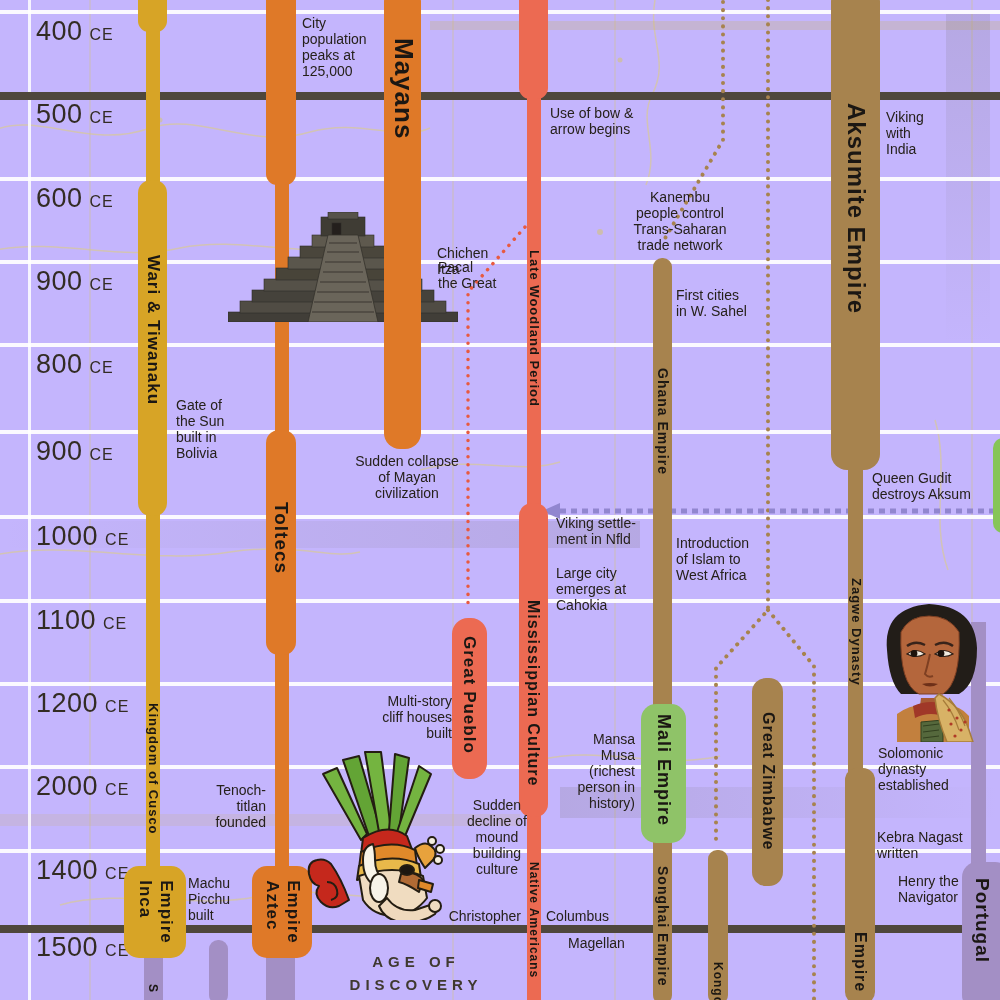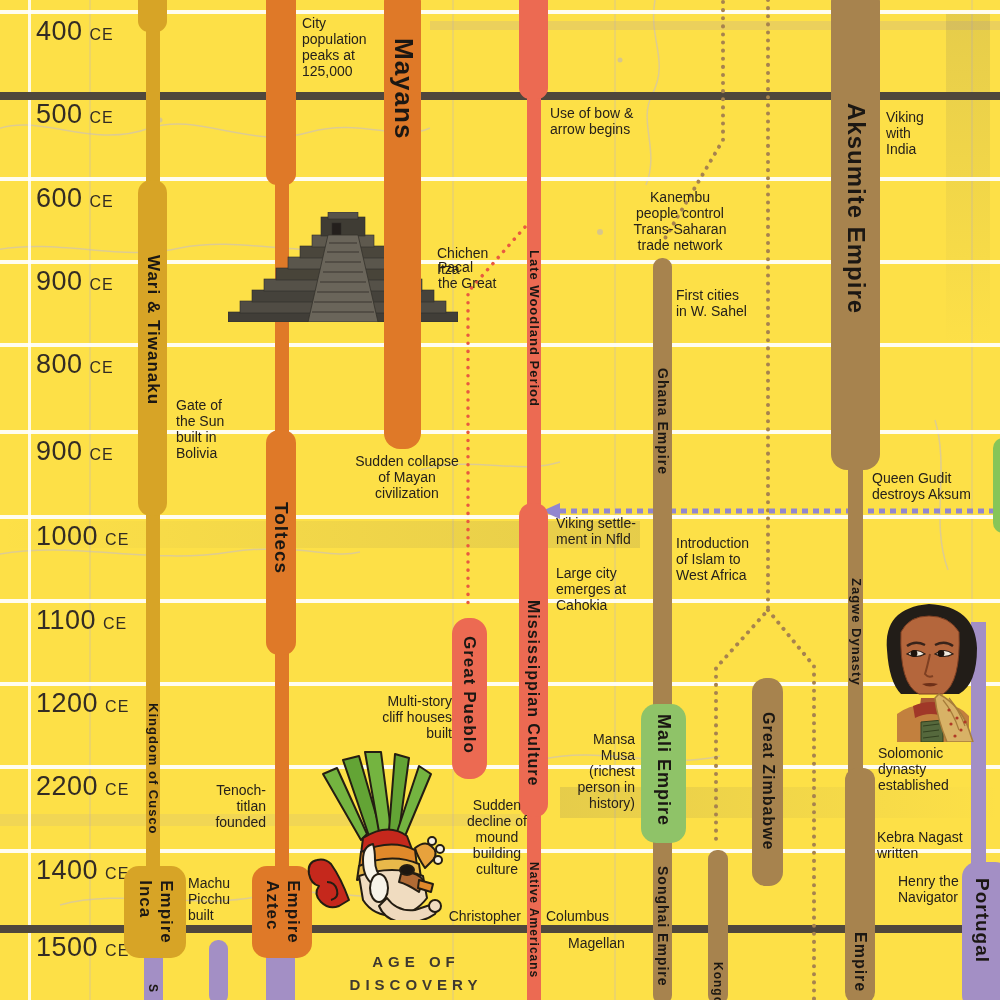--- a/index.html
+++ b/index.html
@@ -1,17 +1,17 @@
 <!DOCTYPE html>
 <html><head>
 <meta charset="utf-8">
 <style>
   html,body{margin:0;padding:0;background:#888;}
   #stage{position:relative;width:1000px;height:1000px;overflow:hidden;
-    background:#fde047;font-family:"Liberation Sans",sans-serif;}
+    background:#c4b5fd;font-family:"Liberation Sans",sans-serif;}
   .abs{position:absolute;}
   .band{position:absolute;z-index:1;}
   .gridline{position:absolute;left:0;width:1000px;z-index:2;}
   .vline{position:absolute;top:0;height:1000px;z-index:2;}
   .tick{position:absolute;left:36px;display:flex;align-items:baseline;gap:7px;z-index:3;}
   .tick .num{font-size:27px;color:#332c24;letter-spacing:.5px;}
   .tick .era{font-size:16px;color:#332c24;letter-spacing:1px;}
   .bar{position:absolute;}
   .vlabel{position:absolute;writing-mode:vertical-rl;text-orientation:mixed;
     font-weight:bold;color:#1b1713;white-space:nowrap;transform:translateX(-50%);
@@ -116,21 +116,21 @@
         <span class="num">1100</span>
         <span class="era">CE</span>
       </div>
       <div class="gridline" style="top: 682px; height: 4px; background: rgba(255, 255, 255, 0.92);"></div>
       <div class="tick" style="top: 688px;">
         <span class="num">1200</span>
         <span class="era">CE</span>
       </div>
       <div class="gridline" style="top: 765px; height: 4px; background: rgba(255, 255, 255, 0.92);"></div>
       <div class="tick" style="top: 771px;">
-        <span class="num">2200</span>
+        <span class="num">2000</span>
         <span class="era">CE</span>
       </div>
       <div class="gridline" style="top: 849px; height: 4px; background: rgba(255, 255, 255, 0.92);"></div>
       <div class="tick" style="top: 855px;">
         <span class="num">1400</span>
         <span class="era">CE</span>
       </div>
       <div class="gridline" style="top: 925px; height: 8px; background: rgb(79, 71, 60); z-index: 2;"></div>
       <div class="tick" style="top: 932px;">
         <span class="num">1500</span>

